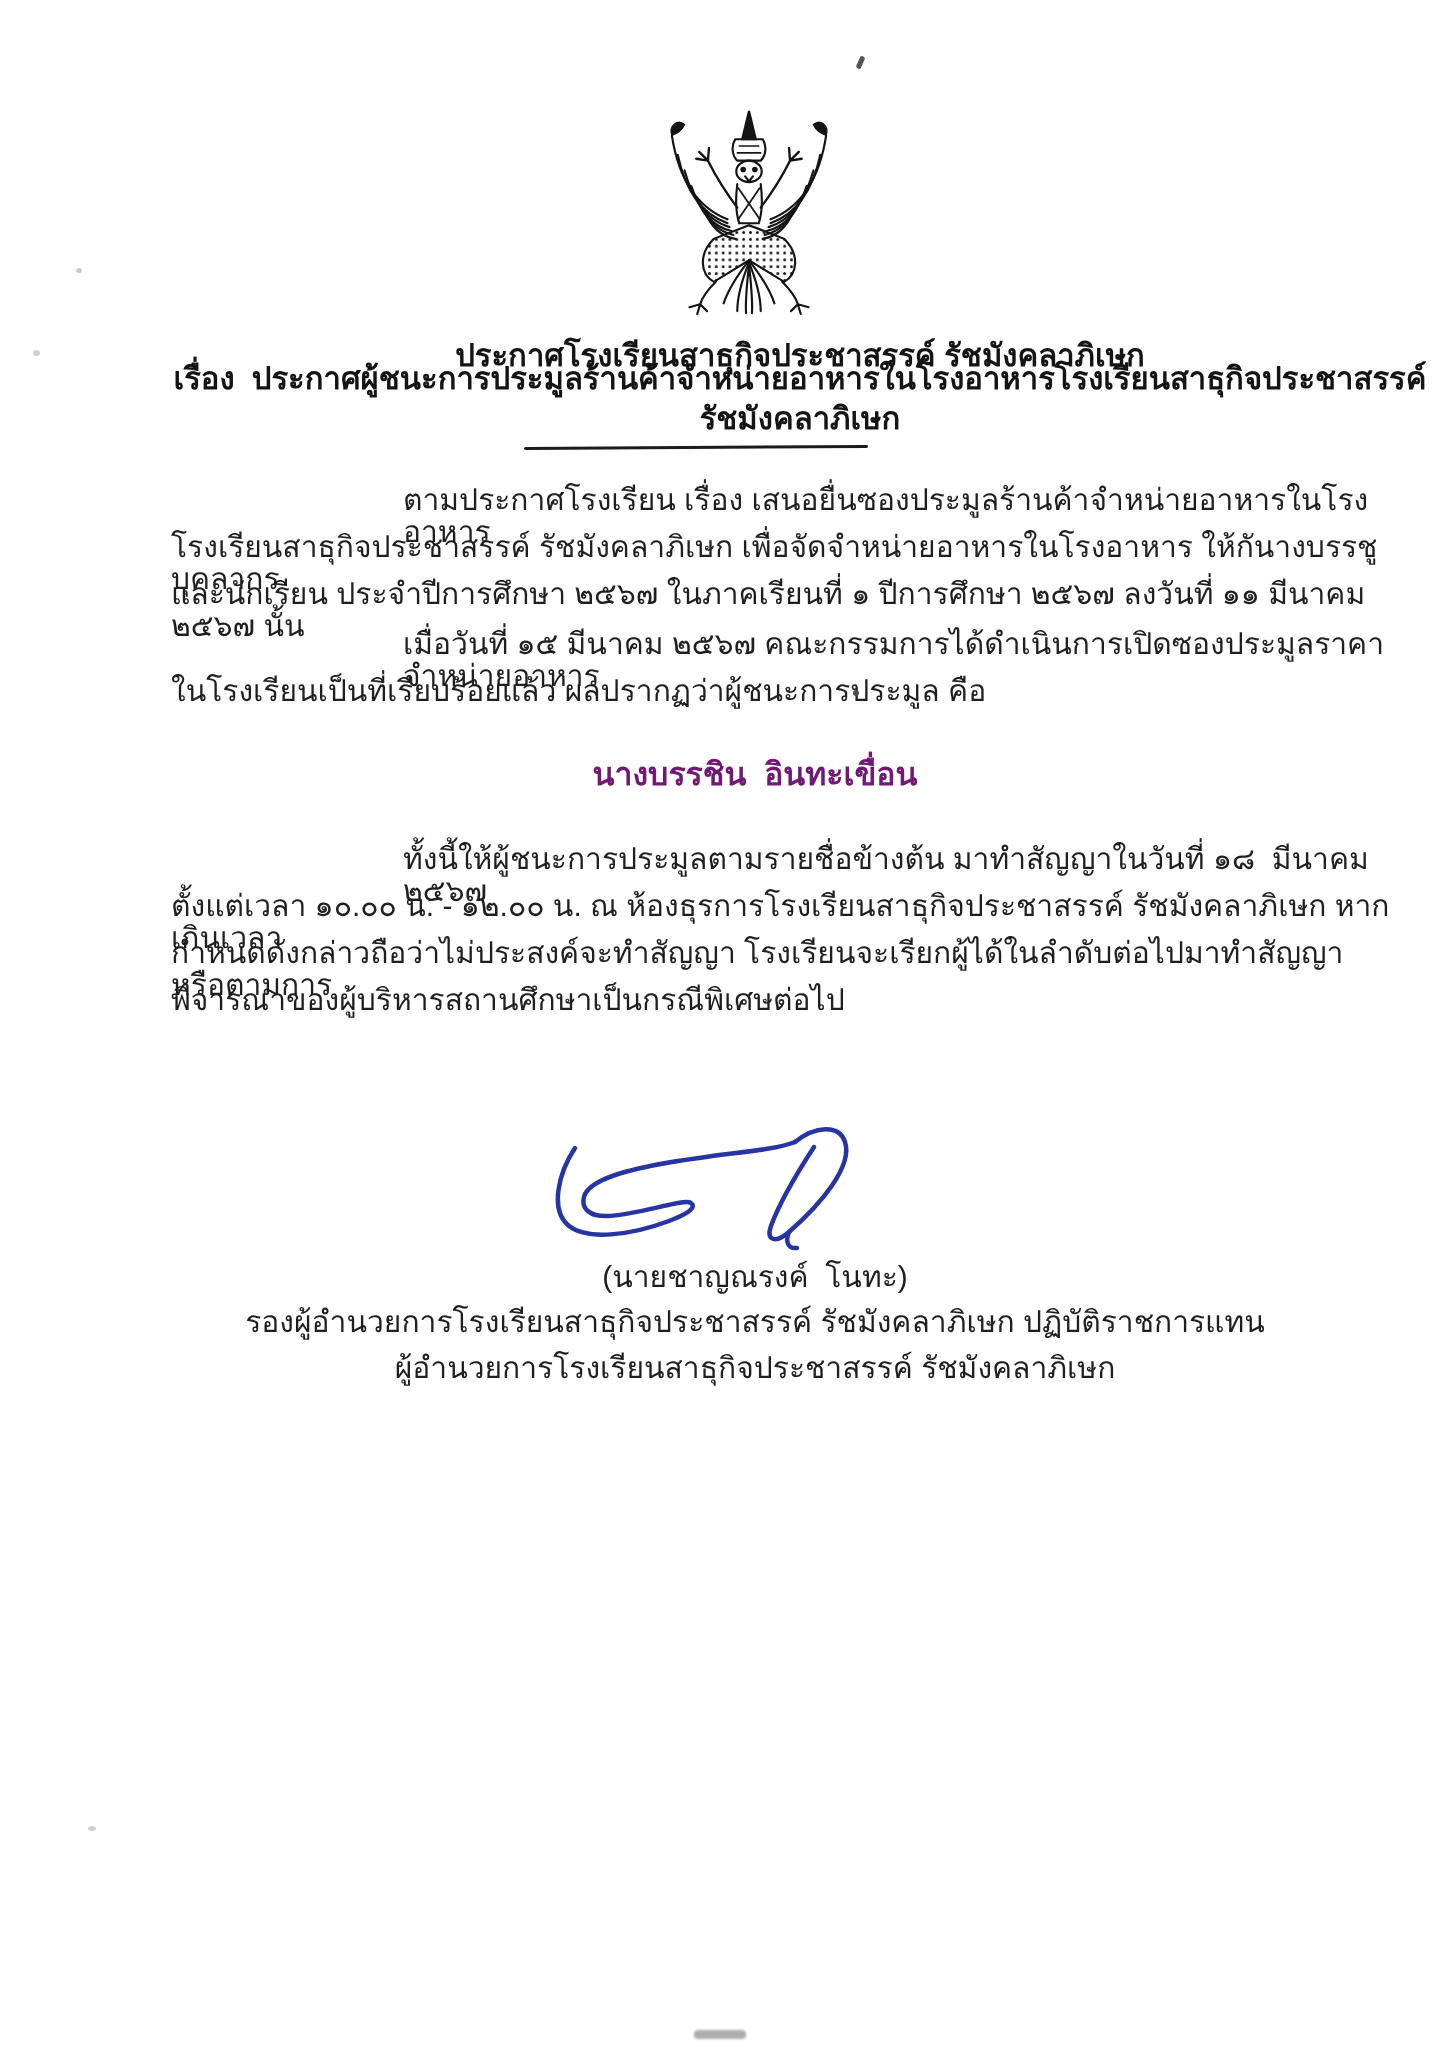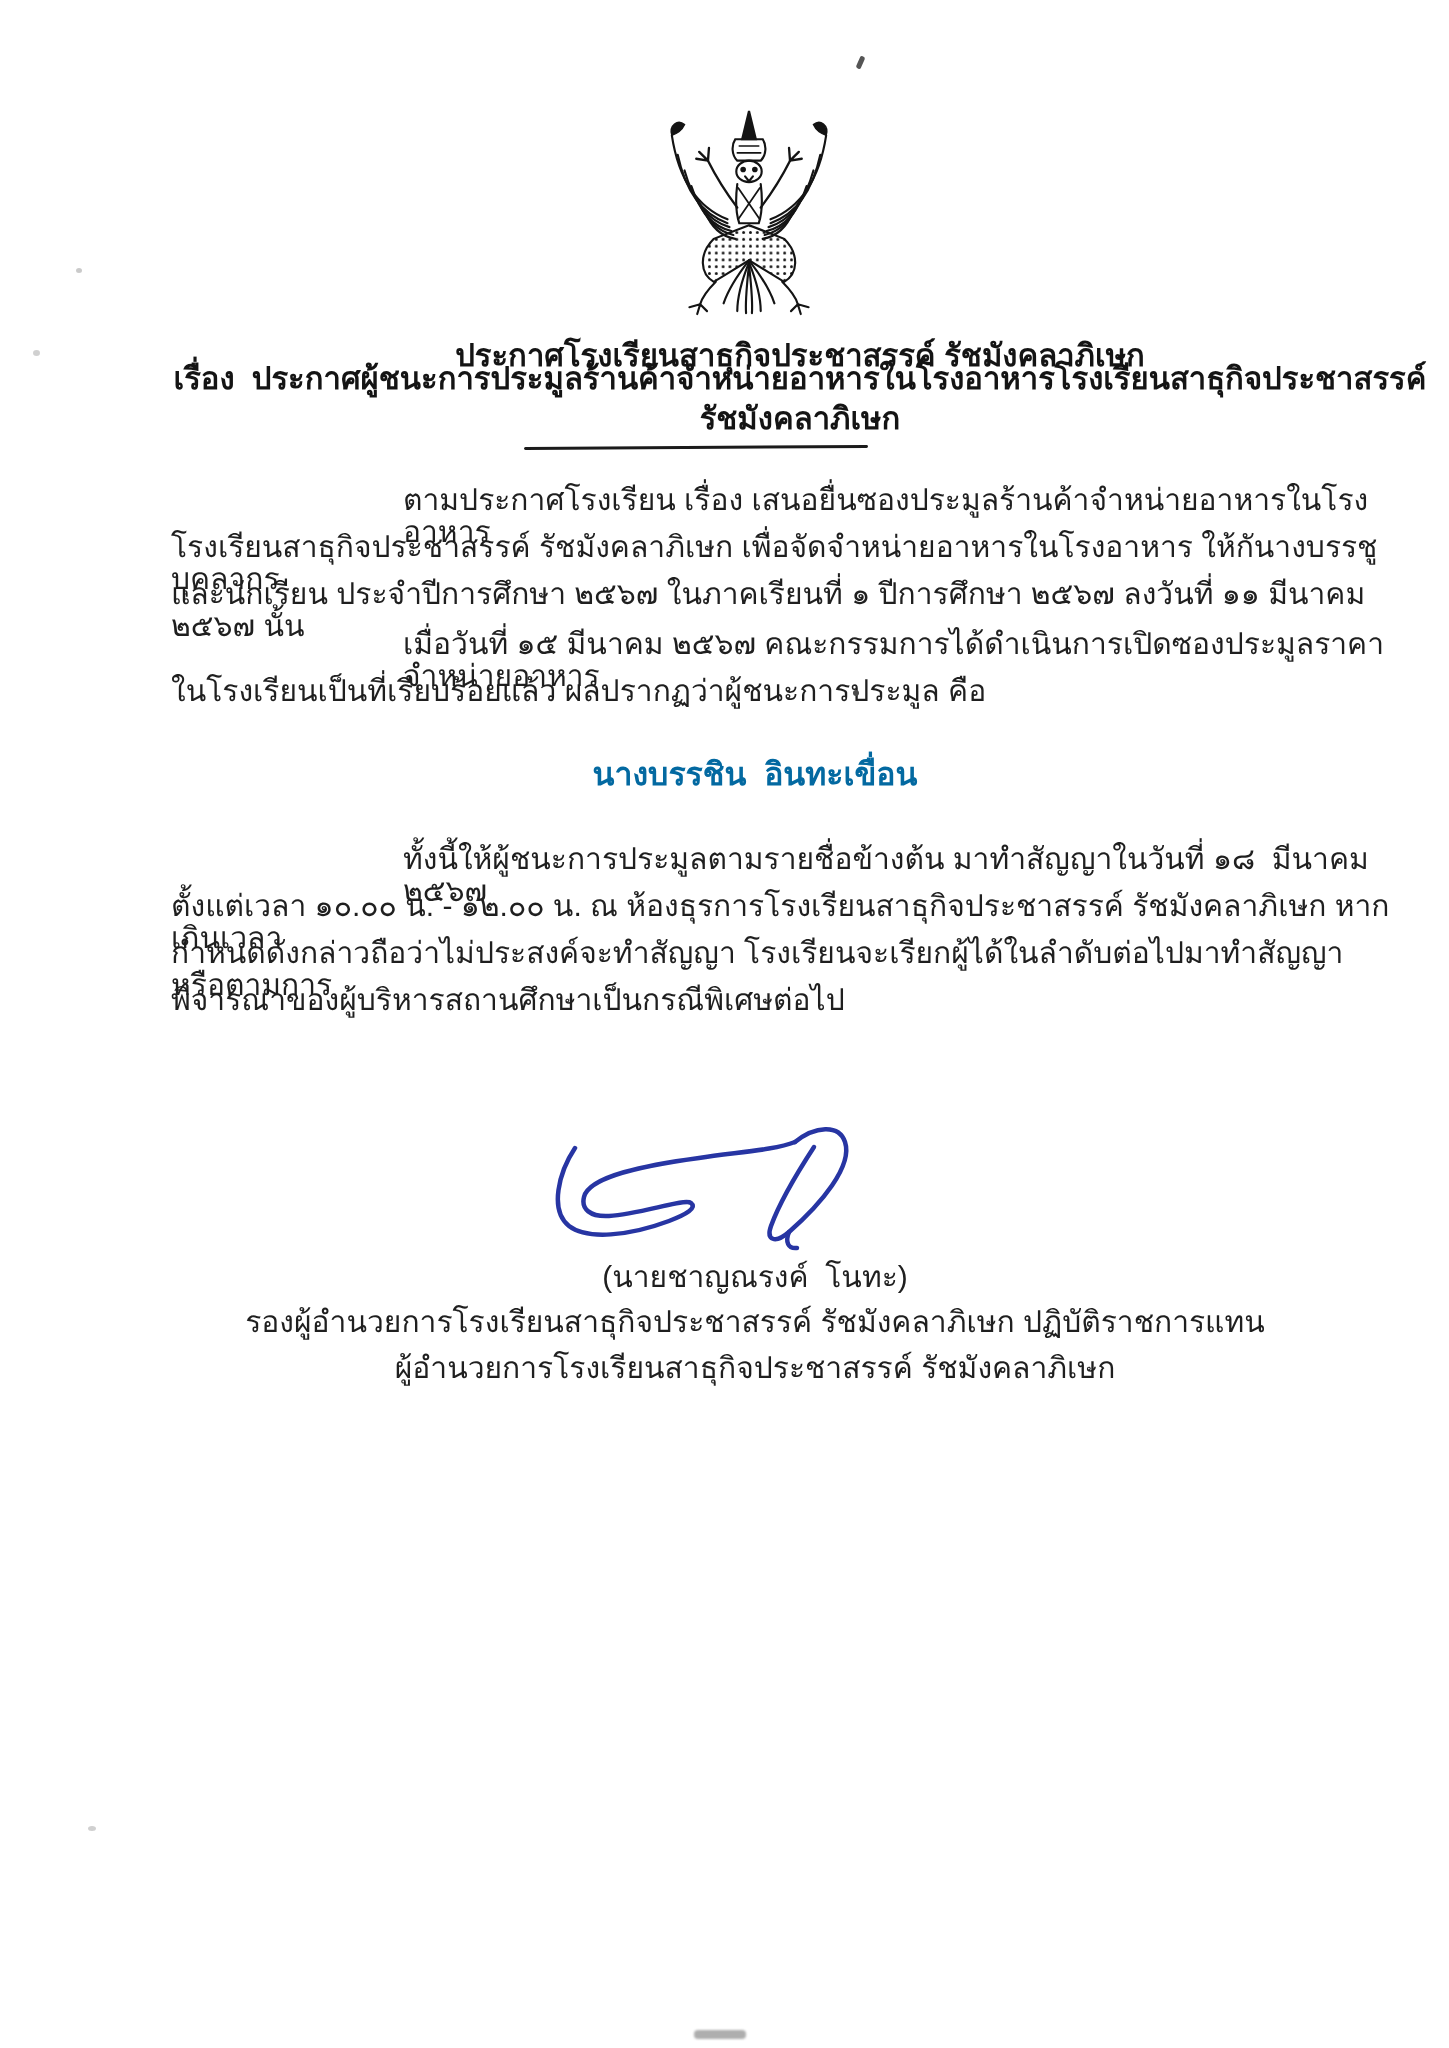--- a/index.html
+++ b/index.html
@@ -22,21 +22,21 @@
     position:absolute; left:524px; top:446px; width:344px; height:3px;
     background:#1b1b1b; transform:rotate(-0.35deg); border-radius:2px;
   }
   .para{position:absolute; left:125px; width:1268px; font-size:30px;}
   .line{height:47px; line-height:32px; white-space:pre-wrap;margin-left:46px;}
   .indent{padding-left:232px;}
   .p1{top:484px;}
   .p2{top:628px;}
   .winner{
     position:absolute; left:125px; top:752px; width:1260px; text-align:center;
-    font-weight:bold; font-size:32px; line-height:44px; color:#0369a1; white-space:pre-wrap;
+    font-weight:bold; font-size:32px; line-height:44px; color:#701a75; white-space:pre-wrap;
   }
   .p3{top:843px;}
   .announce{
     position:absolute; left:357px; top:1056px; font-size:30px; line-height:44px; white-space:pre-wrap;
   }
   .signature{position:absolute; left:523px; top:1114px; width:370px; height:152px;}
   .sigline{
     position:absolute; left:125px; width:1260px; text-align:center;
     font-size:30px; line-height:42px; white-space:pre-wrap;
   }

